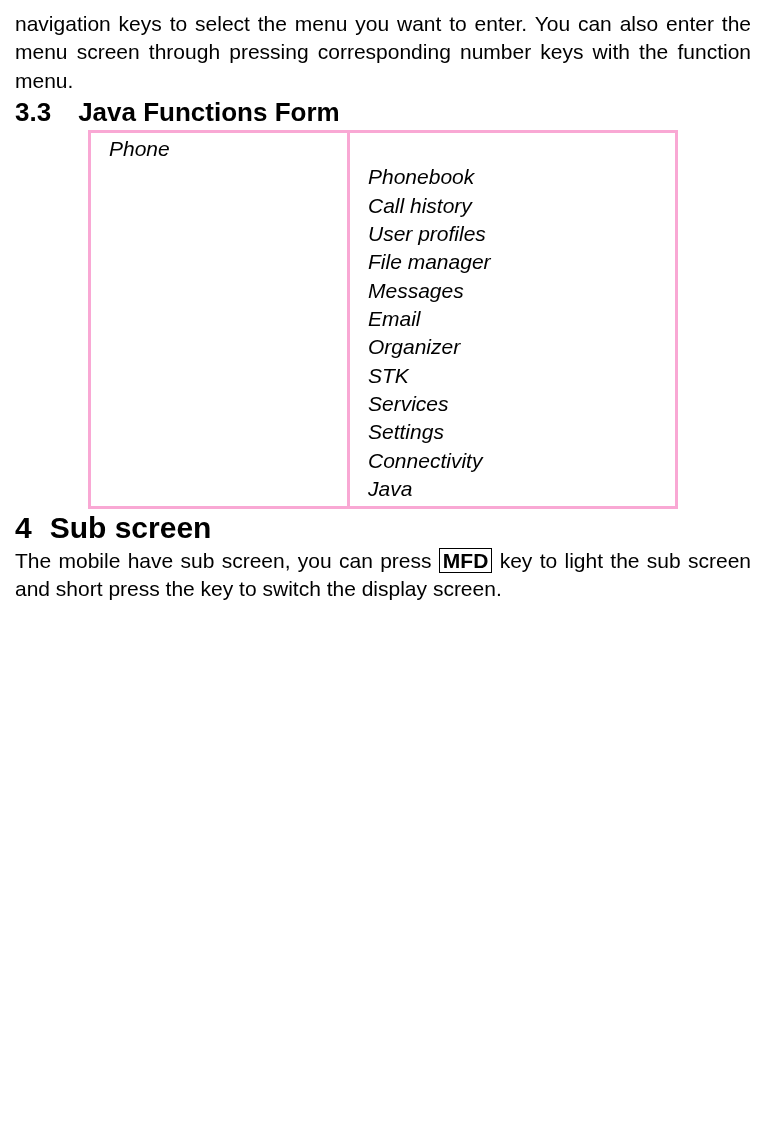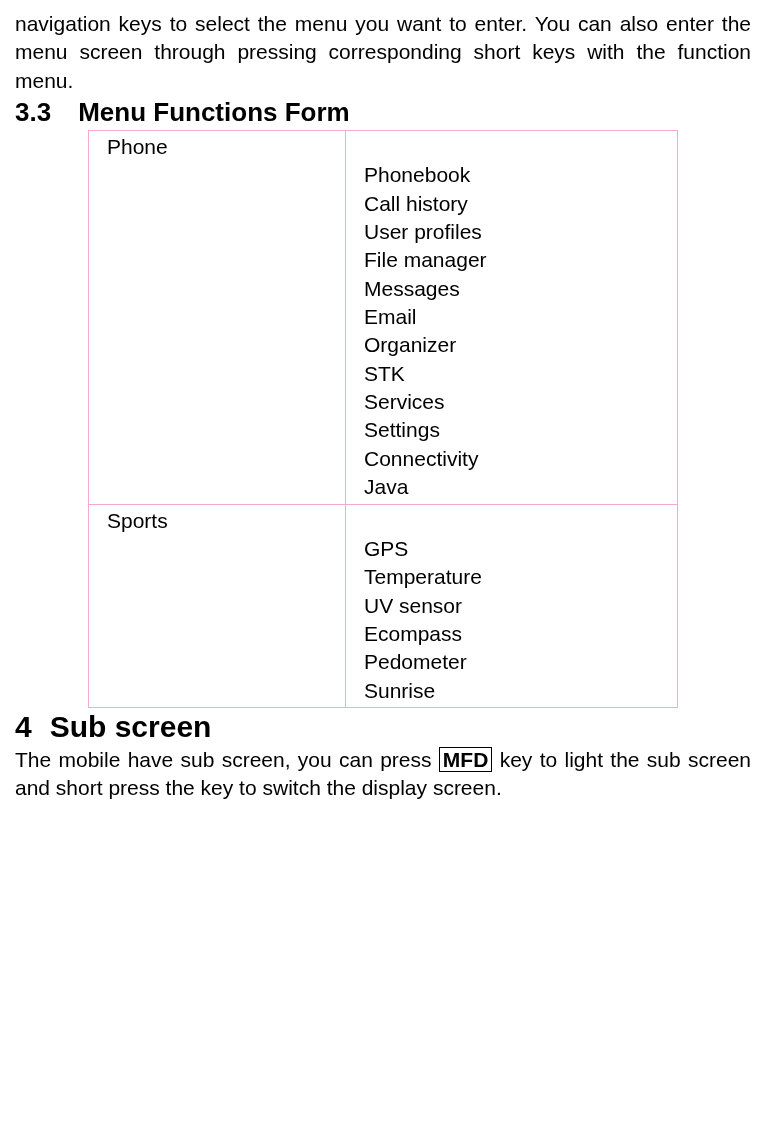--- a/index.html
+++ b/index.html
@@ -36,24 +36,25 @@
       display: inline-block;
       margin-right: 18px;
     }
     table.menu-table {
       border-collapse: collapse;
       margin: 0 auto;
       width: 590px;
       font-size: 21px;
     }
     table.menu-table td {
-      border: 1px solid #f9a8d4;
+      border: 3px solid #f9a8d4;
       vertical-align: top;
       padding: 2px 18px;
       line-height: 1.35;
+      font-style: italic;
     }
     table.menu-table td.col-left {
       width: 220px;
     }
     .menu-items {
       white-space: pre-line;
     }
     .body-text {
       font-size: 21px;
       line-height: 1.35;
@@ -62,24 +63,24 @@
     }
     .boxed-key {
       border: 1.5px solid #000;
       padding: 0 3px;
       font-weight: bold;
     }
   </style>
 </head>
 <body>
 
-<div class="intro-text">navigation keys to select the menu you want to enter. You can also enter the menu screen through pressing corresponding short keys with the function menu.</div>
+<div class="intro-text">navigation keys to select the menu you want to enter. You can also enter the menu screen through pressing corresponding number keys with the function menu.</div>
 
 <div class="section-heading">
-  <span class="section-number">3.3</span><span>Menu Functions Form</span>
+  <span class="section-number">3.3</span><span>Java Functions Form</span>
 </div>
 
 <table class="menu-table">
   <tbody>
       <tr>
     <td class="col-left">Phone</td>
     <td>
           <div class="menu-items">
 Phonebook
 Call history
@@ -88,32 +89,20 @@
 Messages
 Email
 Organizer
 STK
 Services
 Settings
 Connectivity
 Java</div>
         </td>
   </tr>
-  <tr>
-    <td class="col-left">Sports</td>
-    <td>
-          <div class="menu-items">
-GPS
-Temperature
-UV sensor
-Ecompass
-Pedometer
-Sunrise</div>
-        </td>
-  </tr>
 </tbody>
   </table>
 
 <div class="chapter-heading">
   <span class="chapter-number">4</span><span>Sub screen</span>
 </div>
 
 <div class="body-text">
   <span>The mobile have sub screen, you can press </span><span class="boxed-key">MFD</span><span> key to light the sub screen and short press the key to switch the display screen.</span>
 </div>

